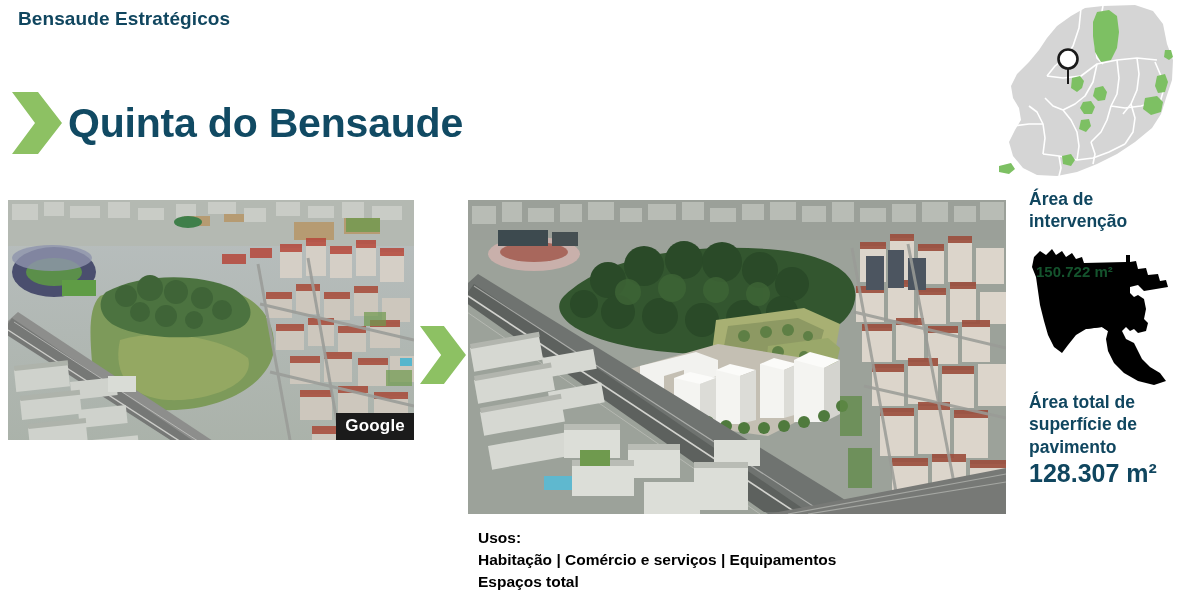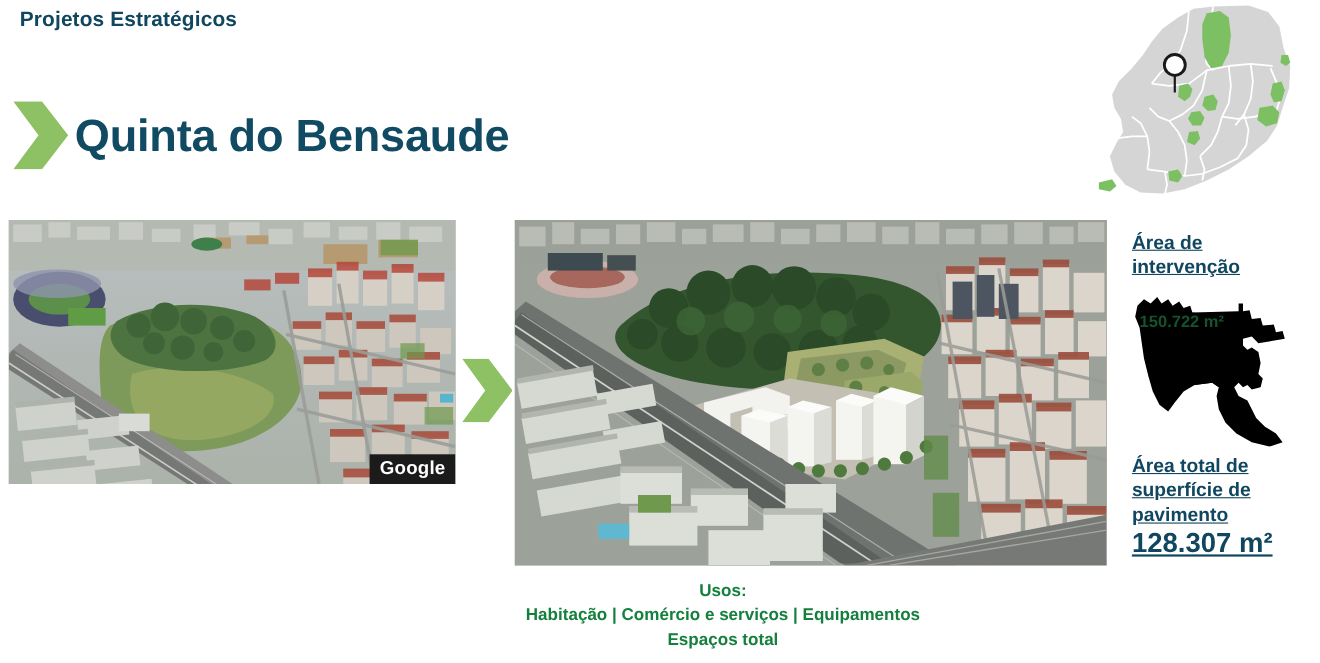--- a/index.html
+++ b/index.html
@@ -56,26 +56,26 @@
 
   .chev-mid {
     left:420px; top:326px; width:46px; height:58px;
     clip-path:polygon(0% 0%, 52% 0%, 100% 50%, 52% 100%, 0% 100%, 46% 50%);
   }
 
   
   .usos {
     position:absolute; left:478px; top:527px;
     font-size:15.5px; font-weight:bold; line-height:1.42;
-    color:#15803d; white-space:nowrap;text-align:center;
+    color:#000000; white-space:nowrap;
   }
   .usos div { white-space:nowrap; }
 
   
-  .info { position:absolute; left:1029px; top:209px; width:170px;text-decoration:underline; }
+  .info { position:absolute; left:1029px; top:188px; width:170px; }
   .info-label {
     font-size:17.5px; font-weight:bold; line-height:1.28;
     color:#10465f;
   }
   .shape-wrap { position:relative; width:160px; height:152px; margin:2px 0 4px -3px; }
   .shape-wrap svg { display:block; width:100%; height:100%; }
   .shape-value {
     position:absolute; left:10px; top:28px;
     font-size:15px; font-weight:bold; color:#14532d;
     text-shadow:0 0 2px rgba(0,0,0,.9);
@@ -85,21 +85,21 @@
   .big-value {
     font-size:25px; font-weight:bold; color:#10465f;
     line-height:1.1; margin-top:2px; white-space:nowrap;
   }
 </style>
 </head>
 <body>
 
 <div class="slide">
 
-  <div class="kicker">Projetos Estratégicos</div>
+  <div class="kicker">Bensaude Estratégicos</div>
 
   <div class="chev chev-title"></div>
   <div class="title">Quinta do Bensaude</div>
 
   <div class="minimap">
     <svg viewBox="0 0 205 180" xmlns="http://www.w3.org/2000/svg">
 
       <path d="M118 4 L150 3 L168 9 L178 22 L182 42 L188 58 L187 78 L181 96
                L176 112 L167 126 L150 140 L132 152 L112 162 L92 170 L72 174
                L52 173 L38 166 L28 154 L24 140 L30 128 L36 118 L34 106

